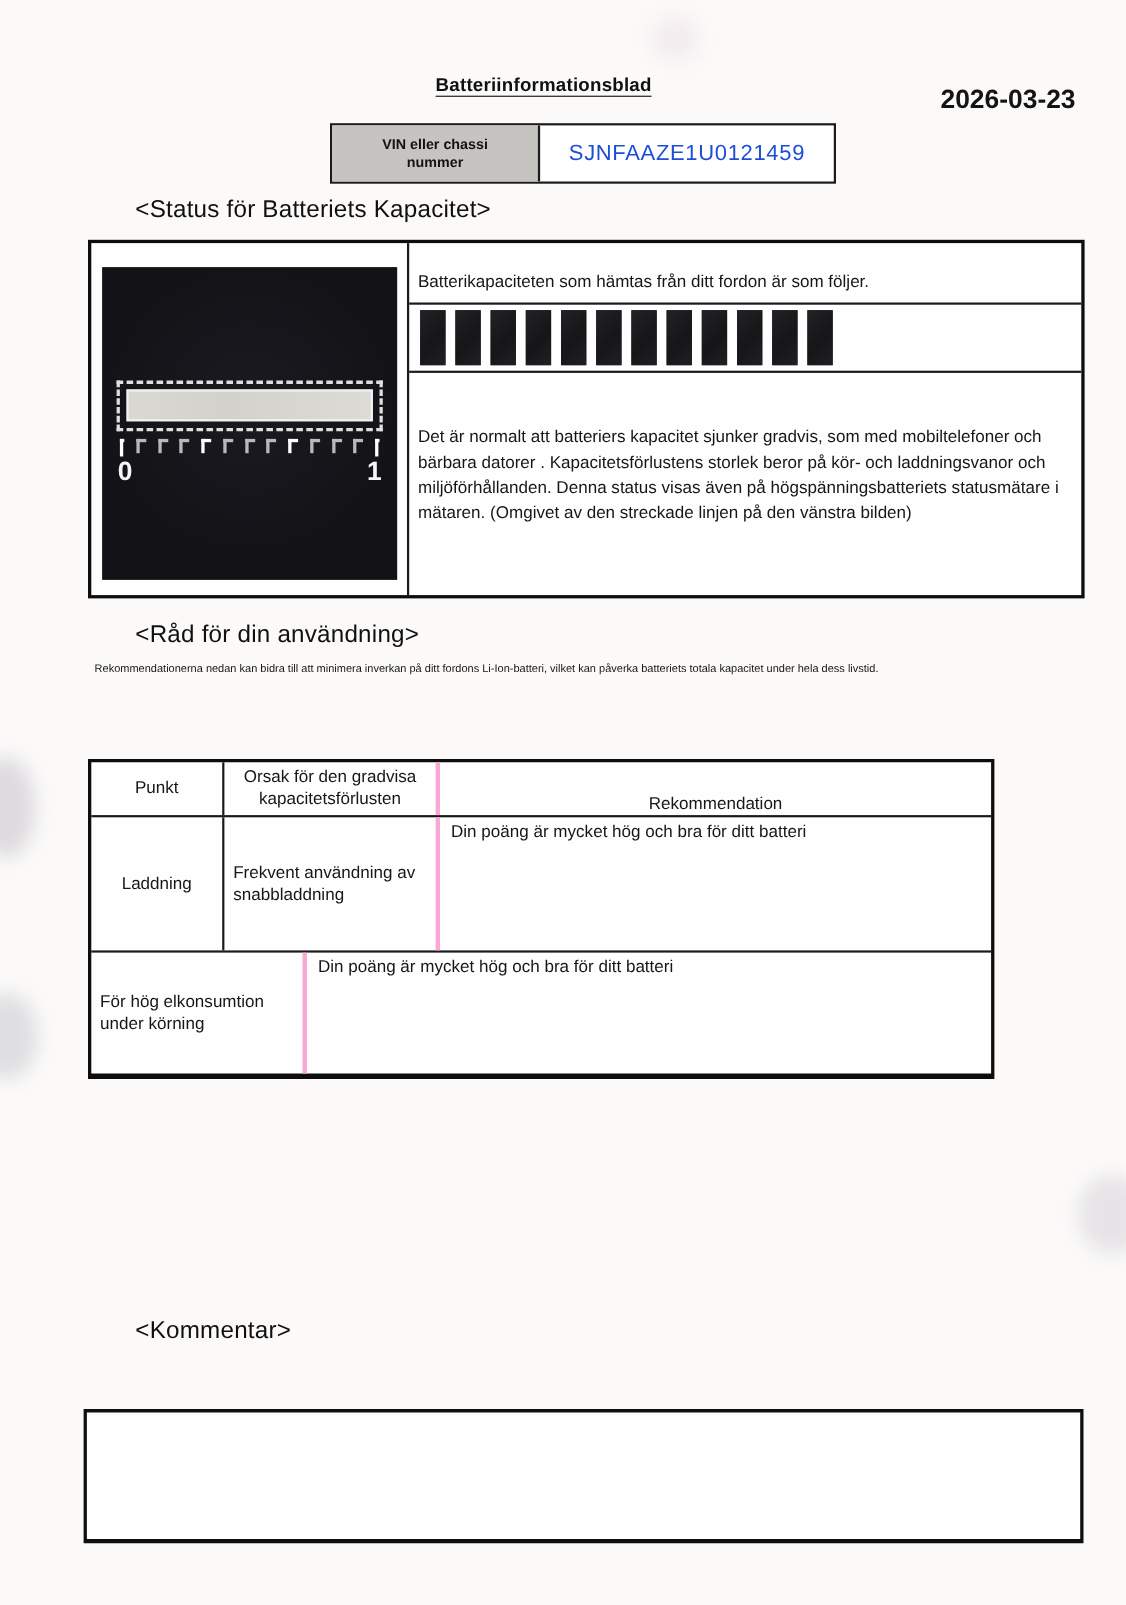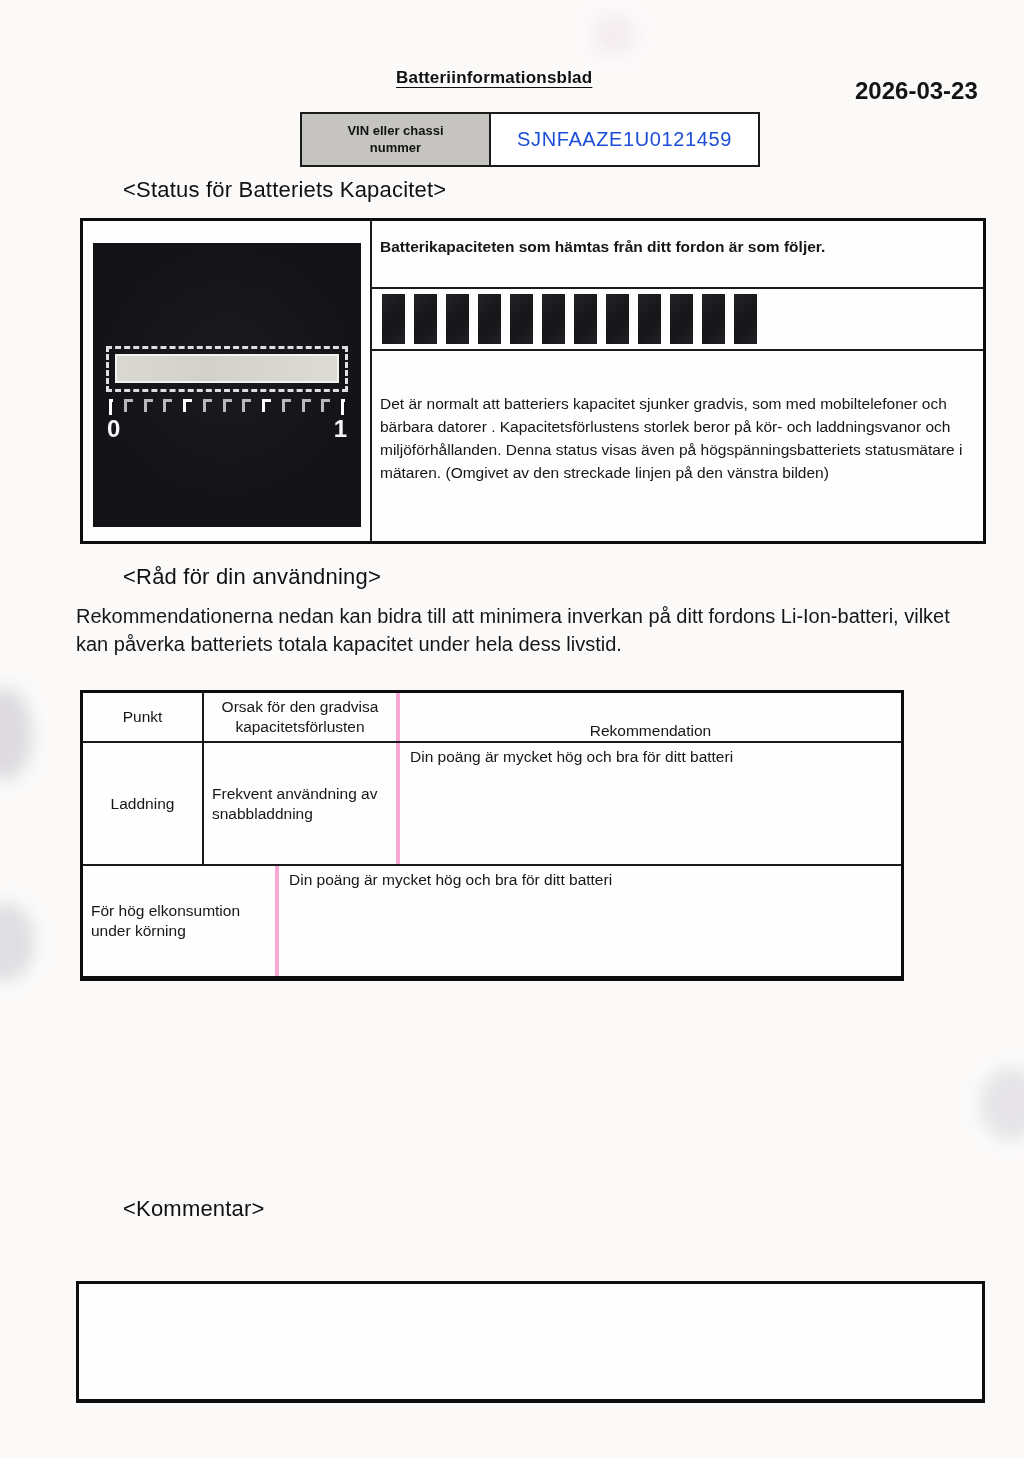--- a/index.html
+++ b/index.html
@@ -53,33 +53,33 @@
   .gauge-inner { position:absolute; left:13px; right:13px; top:103px; }
   .gauge-dashed { border:3px dashed #dedede; padding:5px 6px 6px; }
   .gauge-bar { height:29px; background:#d7d6d0; border:2px solid #f1f1ee;
     background-image: linear-gradient(90deg, #d9d8d2, #d2d1cb 40%, #dcdbd5); }
   .gauge-ticks { display:flex; justify-content:space-between; margin:7px 3px 0; height:15px; }
   .gauge-ticks i { display:block; width:9px; height:13px; border-top:3px solid; border-left:3px solid; }
   .gauge-labels { display:flex; justify-content:space-between; margin-top:3px; padding:0 1px;
     color:#f5f5f5; font-size:24px; font-weight:bold; line-height:1; }
 
   .status-right { flex:1; display:flex; flex-direction:column; min-width:0; }
-  .status-intro { height:68px; border-bottom:2px solid #1a1a1a; padding:17px 8px 0; font-size:15.5px;font-weight:bold; }
+  .status-intro { height:56px; border-bottom:2px solid #1a1a1a; padding:27px 8px 0; font-size:15.5px; }
   .status-row { height:62px; border-bottom:2px solid #1a1a1a; display:flex; }
   .status-label { width:211px; border-right:2px solid #1a1a1a; display:flex; align-items:center;
     padding-left:8px; font-size:15.5px; }
   .segments { flex:1; display:flex; align-items:center; gap:9px; padding:0 8px 0 10px; }
   .segments i { display:block; width:23px; height:50px; background:#1c1c1f;
     background-image: linear-gradient(135deg, #222226 0%, #161619 55%, #202024 100%); }
   .status-desc { flex:1; display:flex; align-items:center; padding:0 14px 16px 8px;
     font-size:15.5px; line-height:1.5; }
 
   
-  .advice-intro { position:absolute; top:602px; left:76px; width:892px;
-    font-size:20px; line-height:1.4; }
+  .advice-intro { position:absolute; top:602px; left:86px; width:892px;
+    font-size:10px; line-height:1.4; }
 
   .advice-table {
     position:absolute; top:690px; left:80px; width:824px;
     border:3px solid #0d0d0d; border-bottom-width:5px; background:#fffefe;
   }
   .advice-header { display:flex; min-height:45px; border-bottom:2px solid #1a1a1a; font-size:15.5px; }
   .advice-row { display:flex; border-bottom:2px solid #1a1a1a; font-size:15.5px; }
   .advice-row:last-child { border-bottom:none; }
   .row-laddning { height:123px; }
   .row-korning  { height:110px; }

